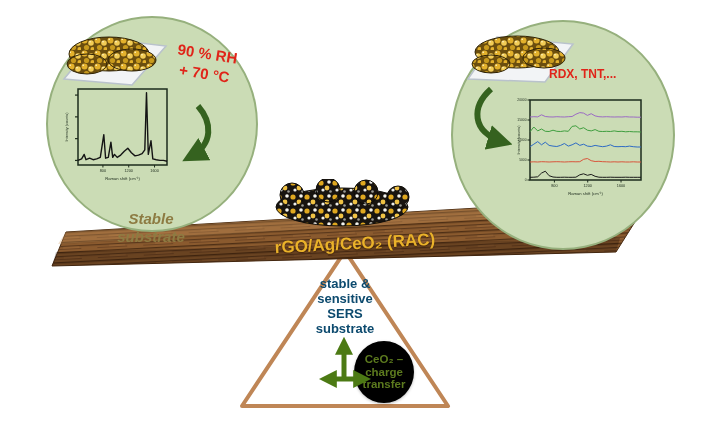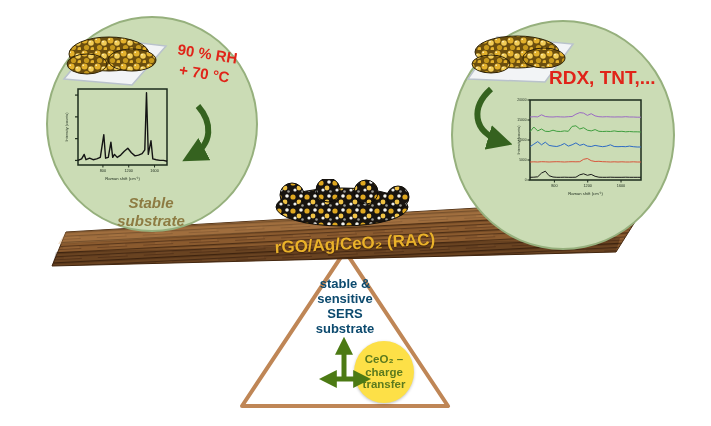--- a/index.html
+++ b/index.html
@@ -3,47 +3,47 @@
 <meta charset="utf-8">
 <style>
   html,body{margin:0;padding:0;background:#fff;}
   #stage{position:relative;width:711px;height:426px;background:#fff;overflow:hidden;
          font-family:"Liberation Sans",sans-serif;}
   .abs{position:absolute;}
   .ml{white-space:pre-line;text-align:center;}
   .bubble{border-radius:50%;background:#cbdcb5;border:2px solid #96b07d;box-sizing:border-box;}
   #left-bubble{left:46px;top:16px;width:212px;height:216px;z-index:3;}
   #right-bubble{left:451px;top:20px;width:224px;height:230px;z-index:3;}
-  .caption{color:#8d7b42;font-weight:bold;font-style:italic;font-size:15px;line-height:1.2;z-index:5;}
+  .caption{color:#8d7b42;font-weight:bold;font-style:italic;font-size:15px;line-height:1.2;z-index:5;margin-top:16px;}
   #left-caption{left:88px;top:194px;width:126px;}
   #right-caption{left:487px;top:199px;width:126px;}
   .red-note{color:#e02419;font-weight:bold;z-index:5;}
   #condition-text{left:148px;top:44px;width:116px;font-size:15px;line-height:1.3;transform:rotate(9deg);}
-  #analytes-text{left:549px;top:67px;width:120px;font-size:19px;white-space:nowrap;}
+  #analytes-text{left:549px;top:67px;width:120px;font-size:12px;white-space:nowrap;}
   #plank-svg{left:40px;top:186px;z-index:2;}
   #plank-label{left:248px;top:234px;width:214px;z-index:4;text-align:center;
       color:#eab22a;font-weight:bold;font-size:17px;transform:rotate(-3deg);
       text-shadow:0 1px 1px rgba(60,30,5,.7);}
   #center-cluster{left:262px;top:179px;z-index:4;}
   #left-plate{left:55px;top:24px;z-index:4;}
   #right-plate{left:455px;top:24px;z-index:4;}
   #left-arrow{left:170px;top:100px;z-index:4;}
   #right-arrow{left:458px;top:84px;z-index:4;}
   #left-chart{left:64px;top:86px;z-index:4;}
   #right-chart{left:516px;top:97px;z-index:4;}
   #triangle-svg{left:225px;top:245px;z-index:1;}
   #triangle-text{left:283px;top:277px;width:124px;color:#0c4a6e;font-weight:bold;
       font-size:13px;line-height:1.15;z-index:3;}
   .node{border-radius:50%;z-index:3;display:flex;align-items:center;justify-content:center;
         font-weight:bold;color:#5c7a1e;}
   #node-ag{left:267px;top:346px;width:66px;height:58px;font-size:13px;line-height:1.1;
       background:radial-gradient(circle at 38% 32%,#ffffff 55%,#e4e4e0 100%);
       box-shadow:0 1px 3px rgba(0,0,0,.25);}
   #node-ceo2{left:354px;top:341px;width:60px;height:62px;font-size:11.5px;line-height:1.08;
-      background:#fde047;box-shadow:0 1px 3px rgba(0,0,0,.25);}
+      background:#000000;box-shadow:0 1px 3px rgba(0,0,0,.25);}
   #tri-arrows{left:315px;top:333px;z-index:4;}
 </style>
 </head>
 <body>
 
 <div id="stage">
 
   <svg width="0" height="0" style="position:absolute">
     <defs>
       <pattern id="wood" patternUnits="userSpaceOnUse" width="46" height="10" patternTransform="rotate(-3)">

